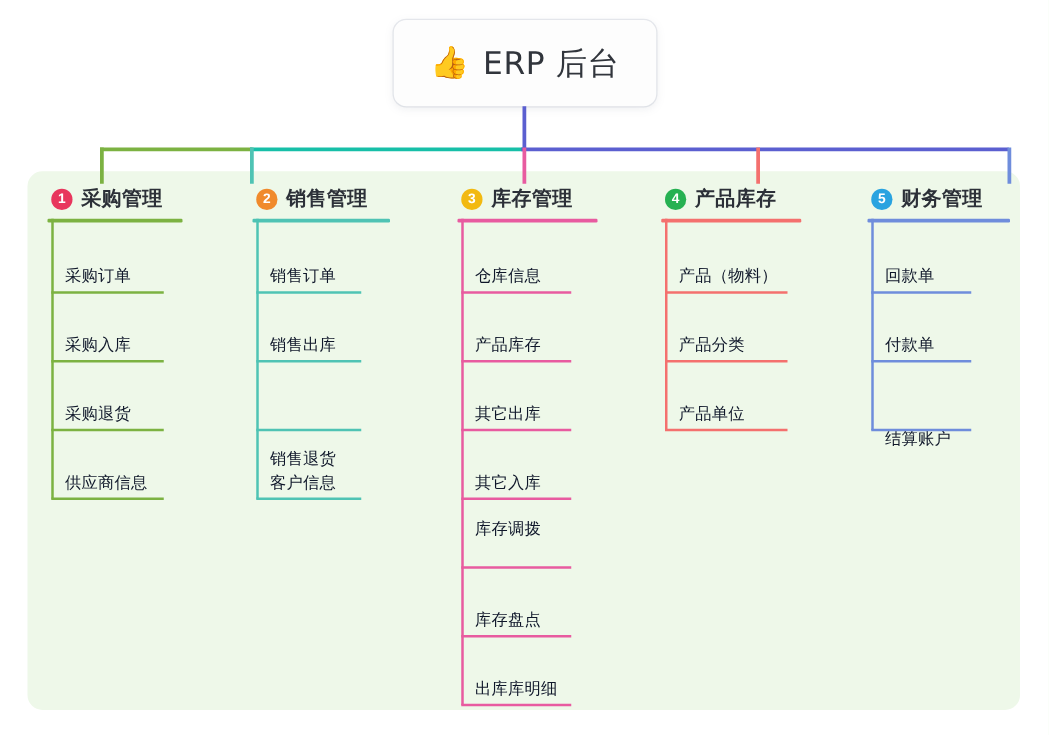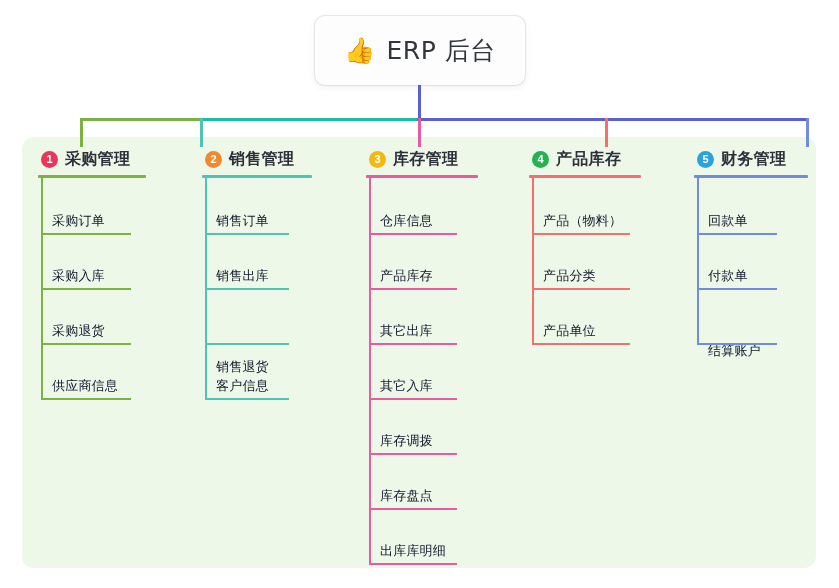--- a/index.html
+++ b/index.html
@@ -135,21 +135,21 @@
       <div class="head-rule" style="left: 366px; top: 175px; width: 112px; background: rgb(232, 91, 160);"></div>
       <div class="spine" style="left: 369px; top: 175px; height: 389px; background: rgb(232, 91, 160);"></div>
       <div class="leaf-label" style="left: 380px; top: 212px; font-family: Liberation Mono, monospace;">仓库信息</div>
       <div class="leaf-rule" style="left: 369px; top: 233px; width: 88px; background: rgb(232, 91, 160);"></div>
       <div class="leaf-label" style="left: 380px; top: 267px;">产品库存</div>
       <div class="leaf-rule" style="left: 369px; top: 288px; width: 88px; background: rgb(232, 91, 160);"></div>
       <div class="leaf-label" style="left: 380px; top: 322px;">其它出库</div>
       <div class="leaf-rule" style="left: 369px; top: 343px; width: 88px; background: rgb(232, 91, 160);"></div>
       <div class="leaf-label" style="left: 380px; top: 377px;">其它入库</div>
       <div class="leaf-rule" style="left: 369px; top: 398px; width: 88px; background: rgb(232, 91, 160);"></div>
-      <div class="leaf-label" style="left: 380px; top: 432px;">库存调拨</div>
+      <div class="leaf-label" style="left: 380px; top: 414px;">库存调拨</div>
       <div class="leaf-rule" style="left: 369px; top: 453px; width: 88px; background: rgb(232, 91, 160);"></div>
       <div class="leaf-label" style="left: 380px; top: 487px;">库存盘点</div>
       <div class="leaf-rule" style="left: 369px; top: 508px; width: 88px; background: rgb(232, 91, 160);"></div>
       <div class="leaf-label" style="left: 380px; top: 542px;">出库库明细</div>
       <div class="leaf-rule" style="left: 369px; top: 563px; width: 88px; background: rgb(232, 91, 160);"></div>
       <div class="col col-head" style="left: 529px;">
         <span class="badge" style="background: rgb(38, 177, 82);">4</span>
         <span class="col-title">产品库存</span>
       </div>
       <div class="head-rule" style="left: 529px; top: 175px; width: 112px; background: rgb(244, 112, 110);"></div>

